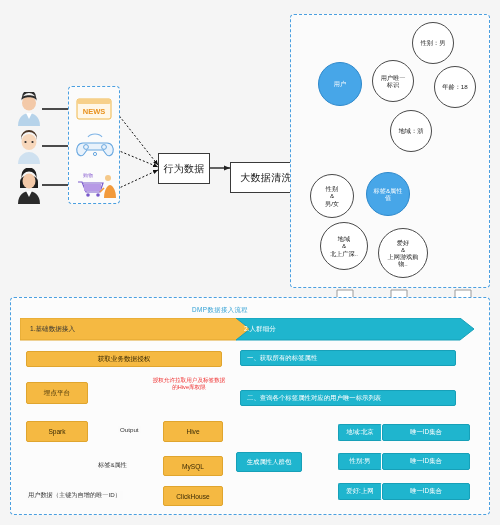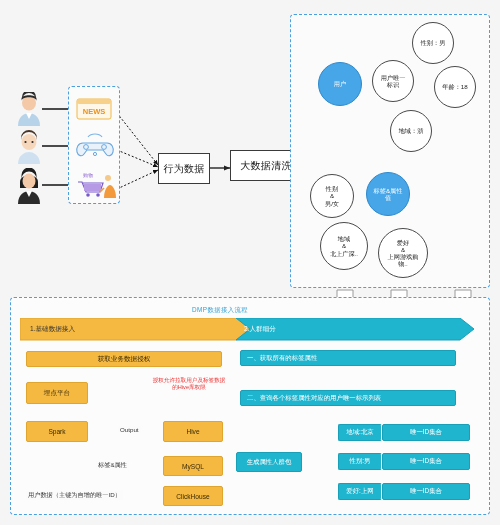--- a/index.html
+++ b/index.html
@@ -211,21 +211,21 @@
       <circle cx="24" cy="25" r="1.8" fill="#7a5acb"></circle>
       <circle cx="34" cy="8" r="3" fill="#f5c98a"></circle>
       <path d="M30,28 C30,19 34,15 36,15 C38,15 42,19 42,28 z" fill="#f29a3c"></path>
       <path d="M30,18 L26,22" stroke="#f29a3c" stroke-width="1.6"></path>
     </svg>
   </div>
 
   <div class="wbox" style="left:158px;top:153px;width:52px;height:31px;">
     <span>行为数据</span>
   </div>
-  <div class="wbox" style="left:230px;top:150px;width:72px;height:31px;">
+  <div class="wbox" style="left:230px;top:162px;width:72px;height:31px;">
     <span>大数据清洗</span>
   </div>
 
   <div class="dashbox" style="left:290px;top:14px;width:200px;height:274px;"></div>
 
   <div class="circ blue" style="left:318px;top:62px;width:44px;height:44px;">
     <span>用户</span>
   </div>
   <div class="circ white" style="left:372px;top:60px;width:42px;height:42px;">
     <span style="width:30px;">用户唯一标识</span>

